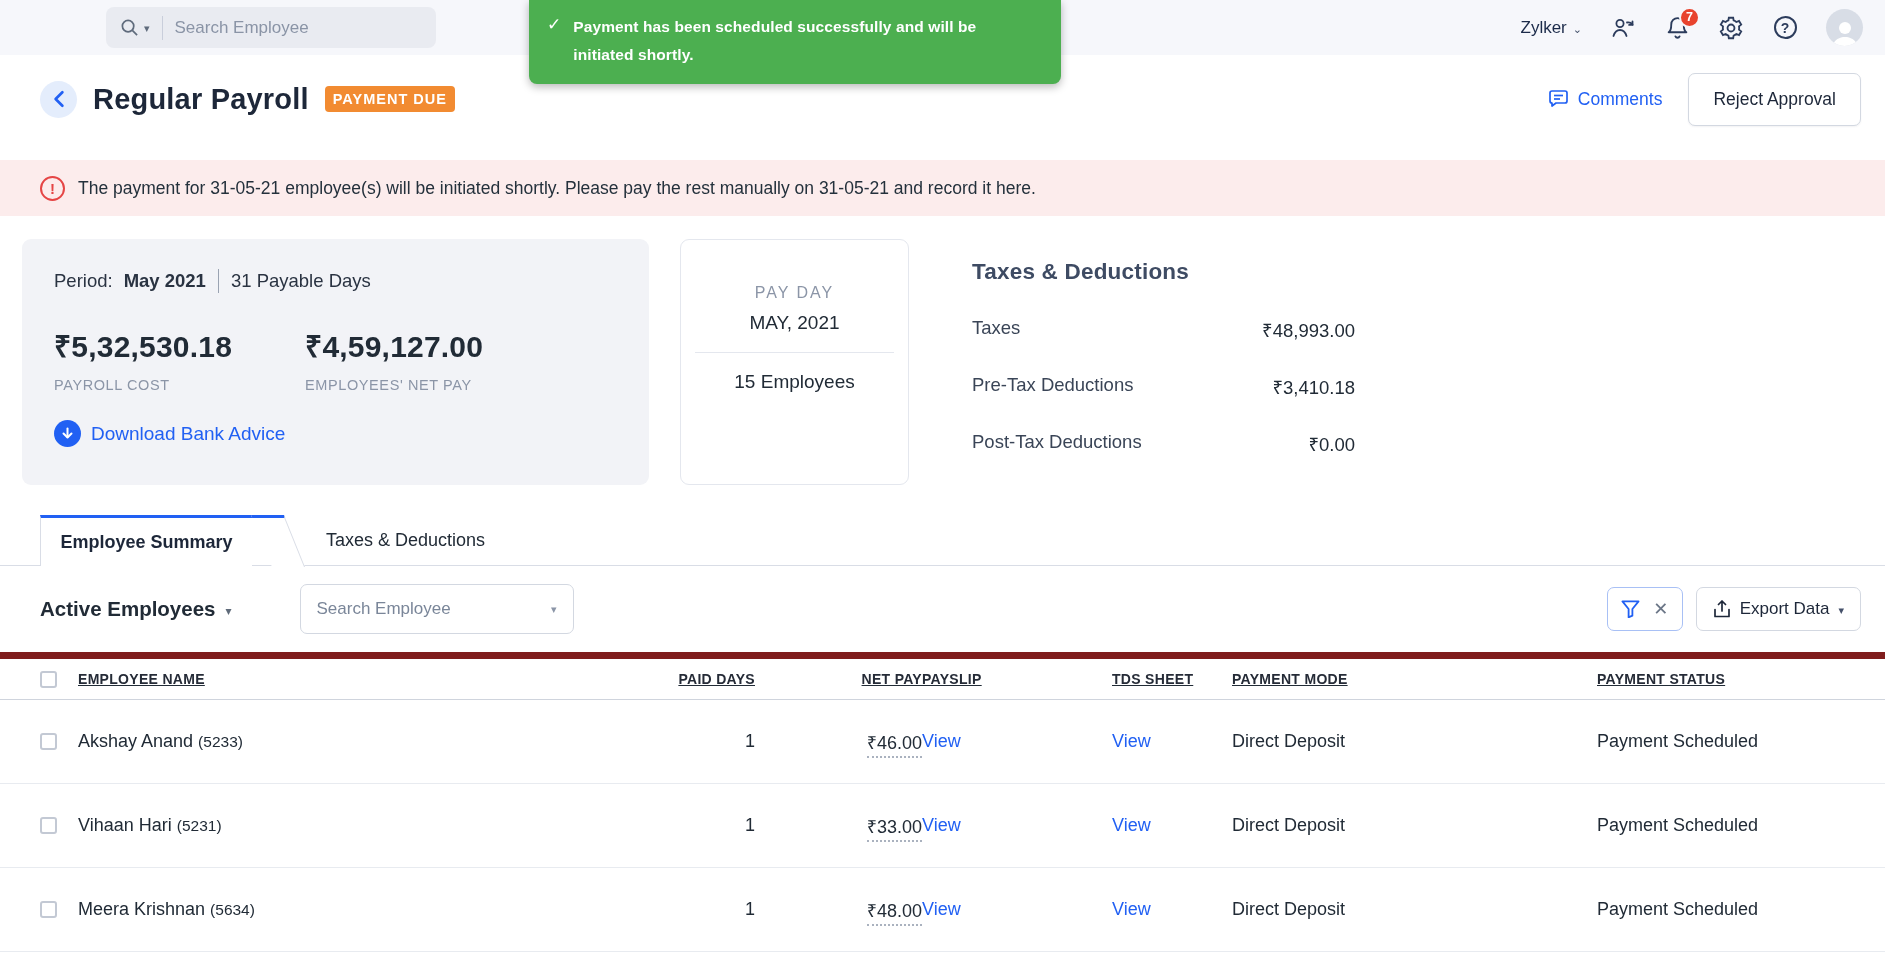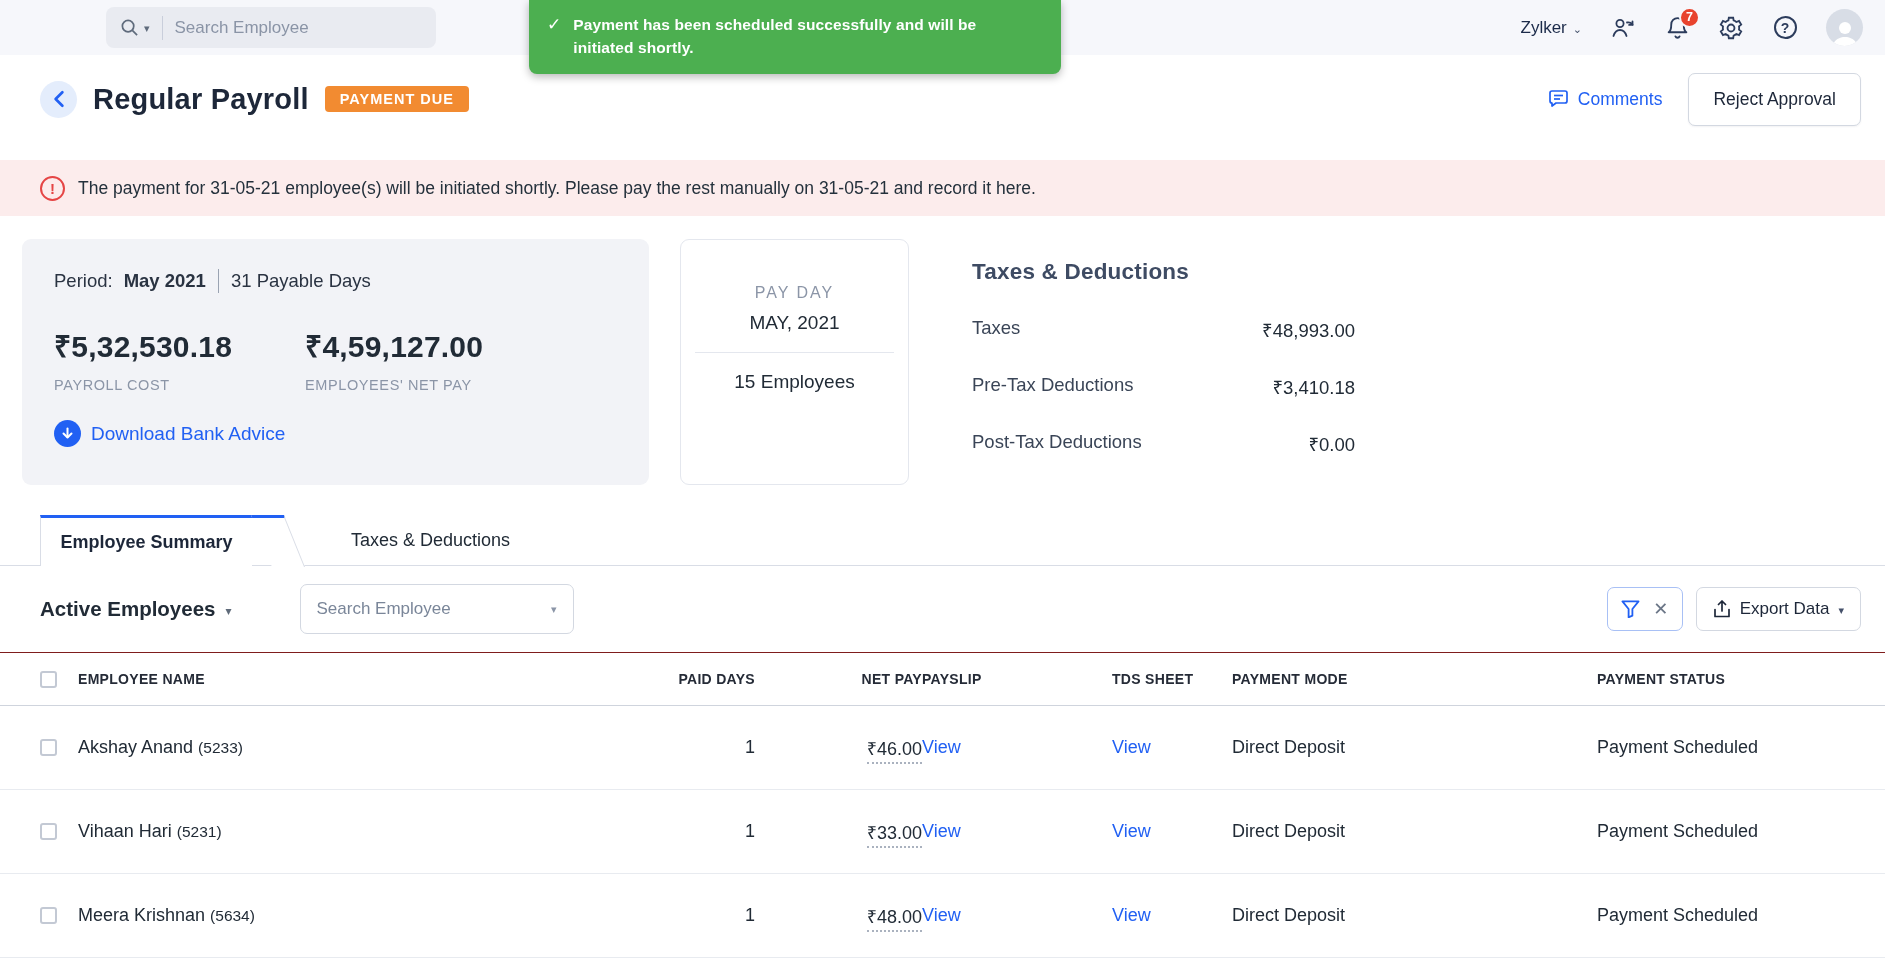--- a/index.html
+++ b/index.html
@@ -22,28 +22,28 @@
            background:#e8432e; color:#fff; font-size:12.5px; font-weight:bold; display:flex; align-items:center; justify-content:center; border:2px solid #f6f7fb; }
   .help-circle { width:23px; height:23px; border:2px solid #2c3c5c; border-radius:50%; font-size:14px; font-weight:bold;
                  display:flex; align-items:center; justify-content:center; color:#2c3c5c; }
   .avatar { width:37px; height:37px; border-radius:50%; background:#d8dde6; overflow:hidden; display:flex; align-items:flex-end; justify-content:center; }
 
   
   .toast { position:absolute; left:529px; top:0; width:532px; background:#4caf50; color:#fff; z-index:50;
            border-radius:0 0 8px 8px; padding:13px 20px 15px 18px; display:flex; gap:12px;
            box-shadow:0 3px 8px rgba(0,0,0,.28); }
   .toast-check { font-size:17px; line-height:23px; }
-  .toast-msg { font-size:15.5px; line-height:23px; font-weight:bold; letter-spacing:.1px; max-width:440px; }
+  .toast-msg { font-size:15.5px; line-height:28px; font-weight:bold; letter-spacing:.1px; max-width:440px; }
 
   
   .page-header { height:88px; display:flex; align-items:center; padding:0 24px 0 40px; background:#fff; }
   .back-btn { width:37px; height:37px; border-radius:50%; background:#e4edfc; display:flex; align-items:center; justify-content:center; cursor:pointer; }
   .page-title { font-size:29px; font-weight:bold; color:#1d2739; margin-left:16px; letter-spacing:.2px; }
   .status-badge { margin-left:16px; background:#f28b31; color:#fff; font-size:14.5px; font-weight:bold;
-                  letter-spacing:1px; padding:5px 15px; border-radius:4px; }
+                  letter-spacing:1px; padding:5px 8px; border-radius:4px; }
   .ph-right { margin-left:auto; display:flex; align-items:center; gap:26px; }
   .comments-link { display:flex; align-items:center; gap:9px; color:#2160f3; font-size:17.5px; cursor:pointer; }
   .reject-btn { background:#fff; border:1px solid #d3d8e1; border-radius:7px; height:53px; padding:0 24px;
                 font-size:17.5px; color:#1d2739; display:flex; align-items:center; cursor:pointer;
                 box-shadow:0 1px 2px rgba(30,40,60,.06); font-family:inherit; }
 
   
   .alert { margin-top:17px; height:56px; background:#fcecec; display:flex; align-items:center; padding:0 40px; }
   .alert-icon { width:25px; height:25px; border:2px solid #e54545; border-radius:50%; color:#e54545; font-weight:bold;
                 font-size:15px; display:flex; align-items:center; justify-content:center; flex:none; }
@@ -70,21 +70,21 @@
   .payday-count { font-size:19px; color:#212b36; margin-top:18px; }
 
   .taxes-section { margin-left:32px; width:383px; padding-top:20px; }
   .taxes-title { font-size:22.5px; color:#3e4b63; font-weight:bold; letter-spacing:.2px; }
   .taxes-row { display:flex; justify-content:space-between; margin-top:32px; }
   .taxes-row:first-of-type { margin-top:38px; }
   .taxes-label { font-size:18.5px; color:#3a4557; }
   .taxes-value { font-size:18.5px; color:#212b36; }
 
   
-  .tabs { margin-top:30px; height:51px; display:flex; align-items:stretch; border-bottom:1px solid #d9dde6; padding-left:40px;gap:25px; }
+  .tabs { margin-top:30px; height:51px; display:flex; align-items:stretch; border-bottom:1px solid #d9dde6; padding-left:40px; }
   .tab-active { position:relative; width:212px; background:#fff; border-left:1px solid #d9dde6; border-top:3px solid #2160f3;
                 margin-bottom:-1px; display:flex; align-items:center; justify-content:center; z-index:2; cursor:pointer; }
   .tab-active::after { content:""; position:absolute; top:-3px; left:calc(100% - 1px); width:32px; height:calc(100% + 1px);
                 background:#fff; border-top:3px solid #2160f3; border-right:1px solid #d9dde6;
                 transform:skewX(22deg); transform-origin:0 0; }
   .tab-active .tab-label { font-size:18px; font-weight:bold; color:#1d2739; position:relative; z-index:3; }
   .tab-inactive { display:flex; align-items:center; margin-left:74px; cursor:pointer; }
   .tab-inactive .tab-label { font-size:18px; color:#212b36; }
 
   
@@ -101,21 +101,21 @@
                 display:flex; align-items:center; justify-content:center; gap:13px; cursor:pointer; }
   .filter-x { font-size:18px; color:#6b7687; }
   .export-btn { height:44px; border:1px solid #d3d8e1; border-radius:7px; background:#fff; padding:0 16px;
                 display:flex; align-items:center; gap:9px; font-size:17px; color:#1d2739; cursor:pointer; }
   .export-caret { font-size:11px; color:#44506a; margin-top:2px; }
 
   
   .table { width:100%; }
   .trow { display:grid; grid-template-columns:38px 562px 115px 167px 190px 120px 300px 1fr;
           align-items:center; padding:0 0 0 40px; }
-  .thead { height:54px; border-top:1px solid #7f1d1d; border-bottom:1px solid #cfd4dd; }
+  .thead { height:48px; border-top:7px solid #7f1d1d; border-bottom:1px solid #cfd4dd;text-decoration:underline; }
   .thead .cell { font-size:14px; font-weight:bold; color:#252b37; letter-spacing:.3px; }
   .tr { height:84px; border-bottom:1px solid #e8ebf0; }
   .cell { font-size:18px; color:#212b36; }
   .c-paid { text-align:right; }
   .c-net { text-align:right; }
   .c-center { }
   .c-status { padding-left:65px; }
   .checkbox { width:17px; height:17px; border:2px solid #c3c9d4; border-radius:3px; background:#fff; cursor:pointer; }
   .emp-name { font-size:18px; }
   .emp-id { font-size:15.5px; }

